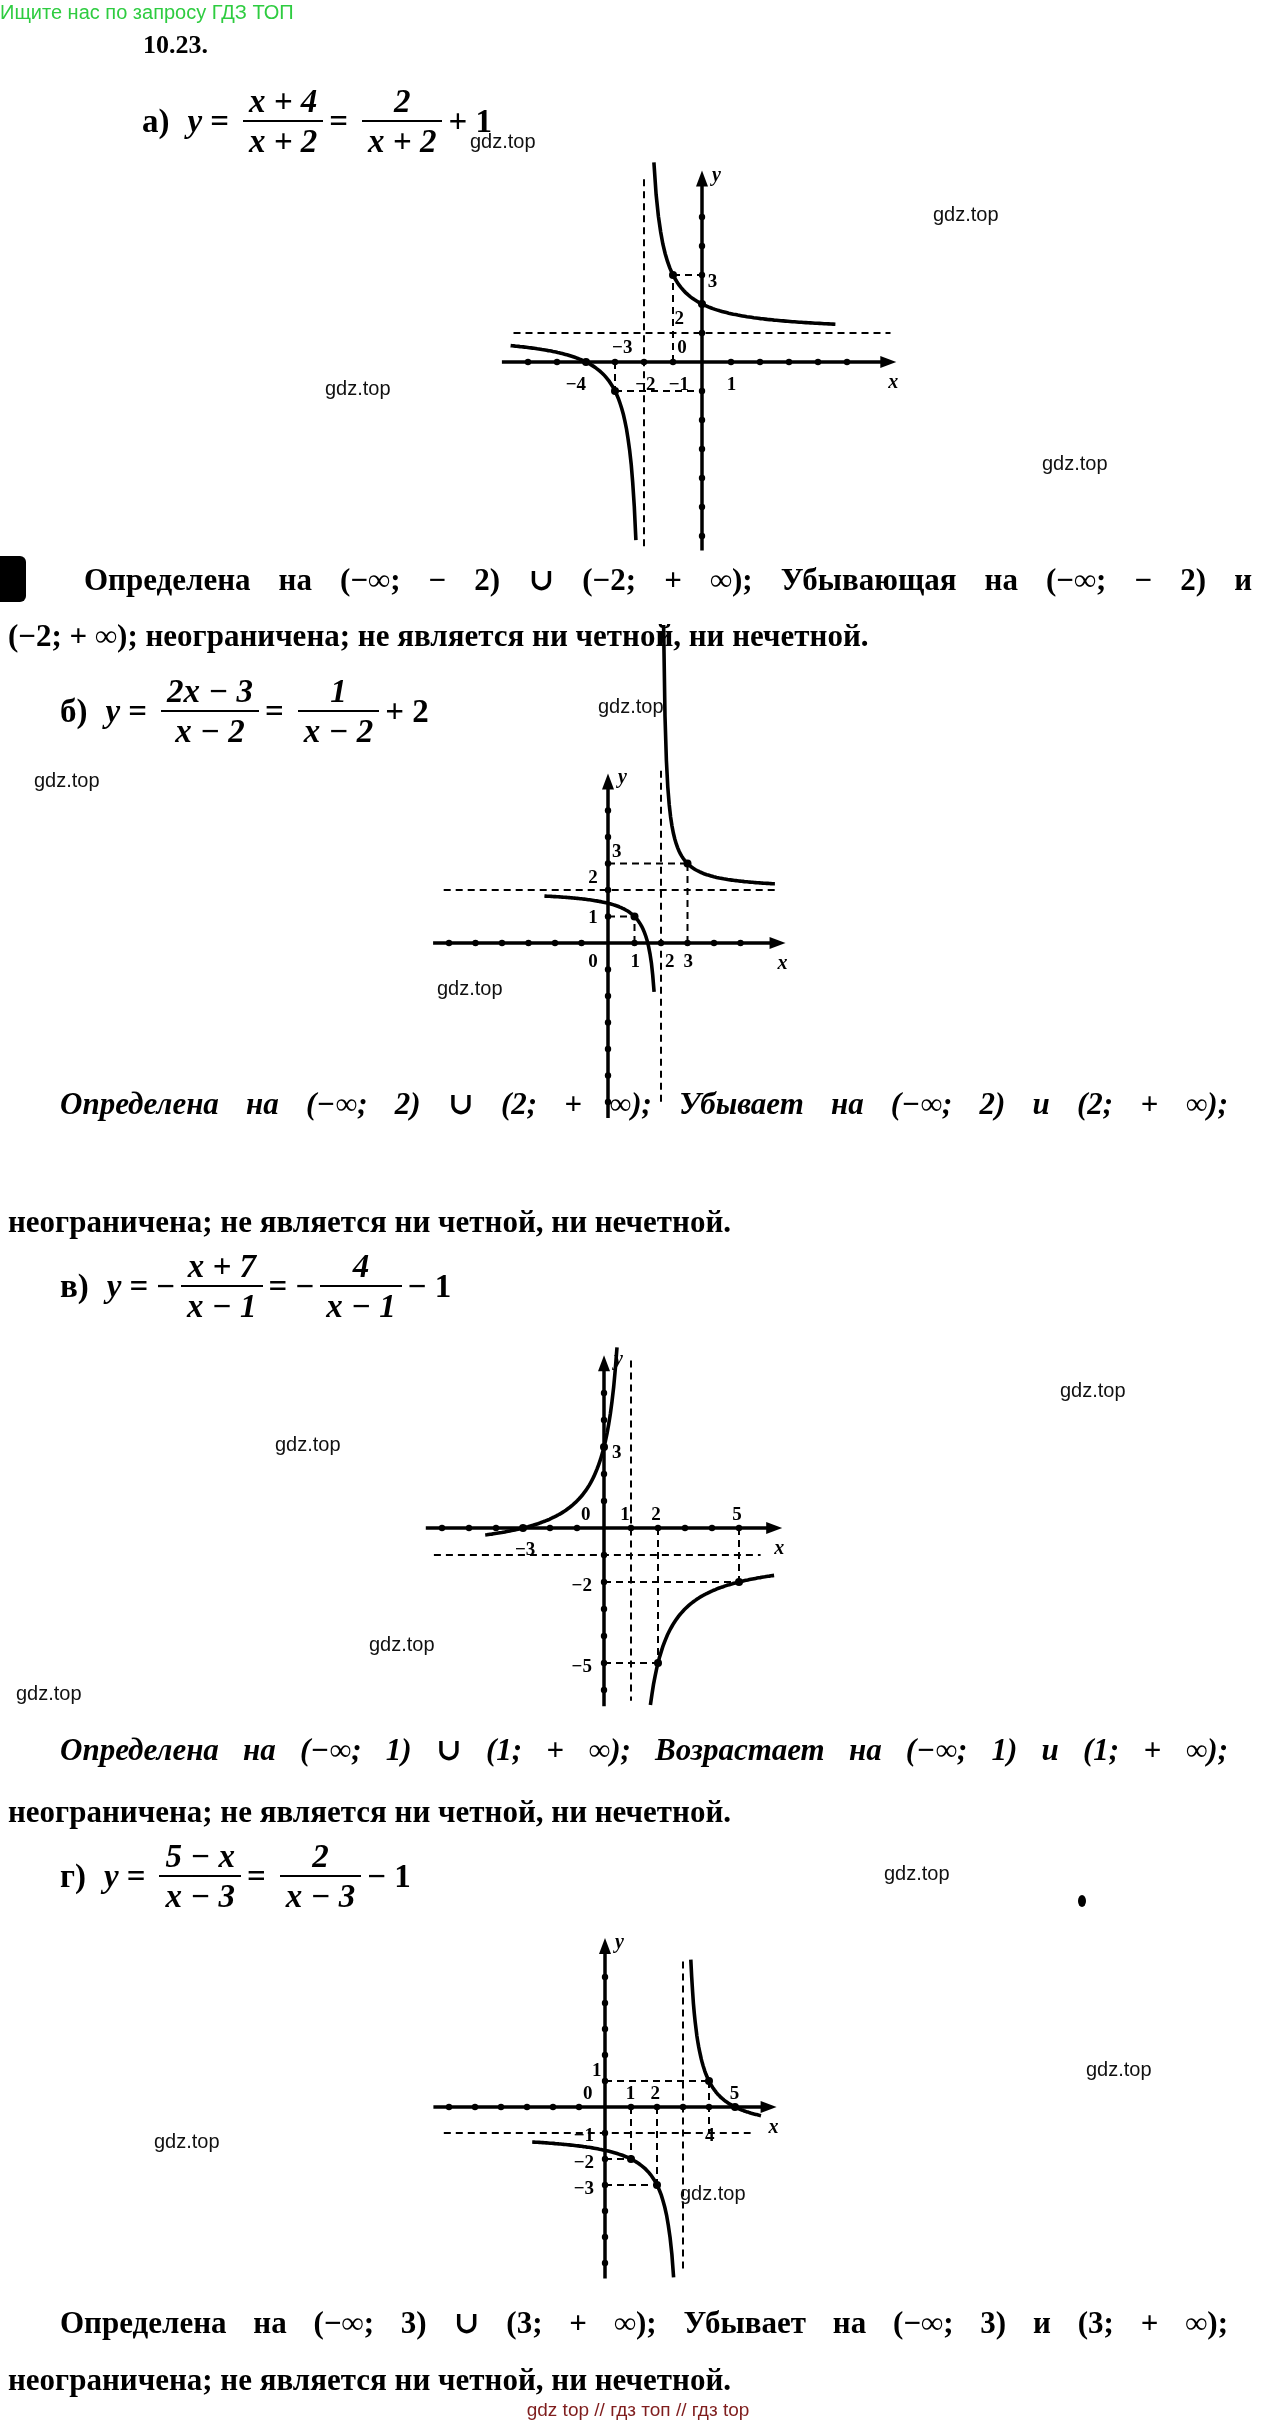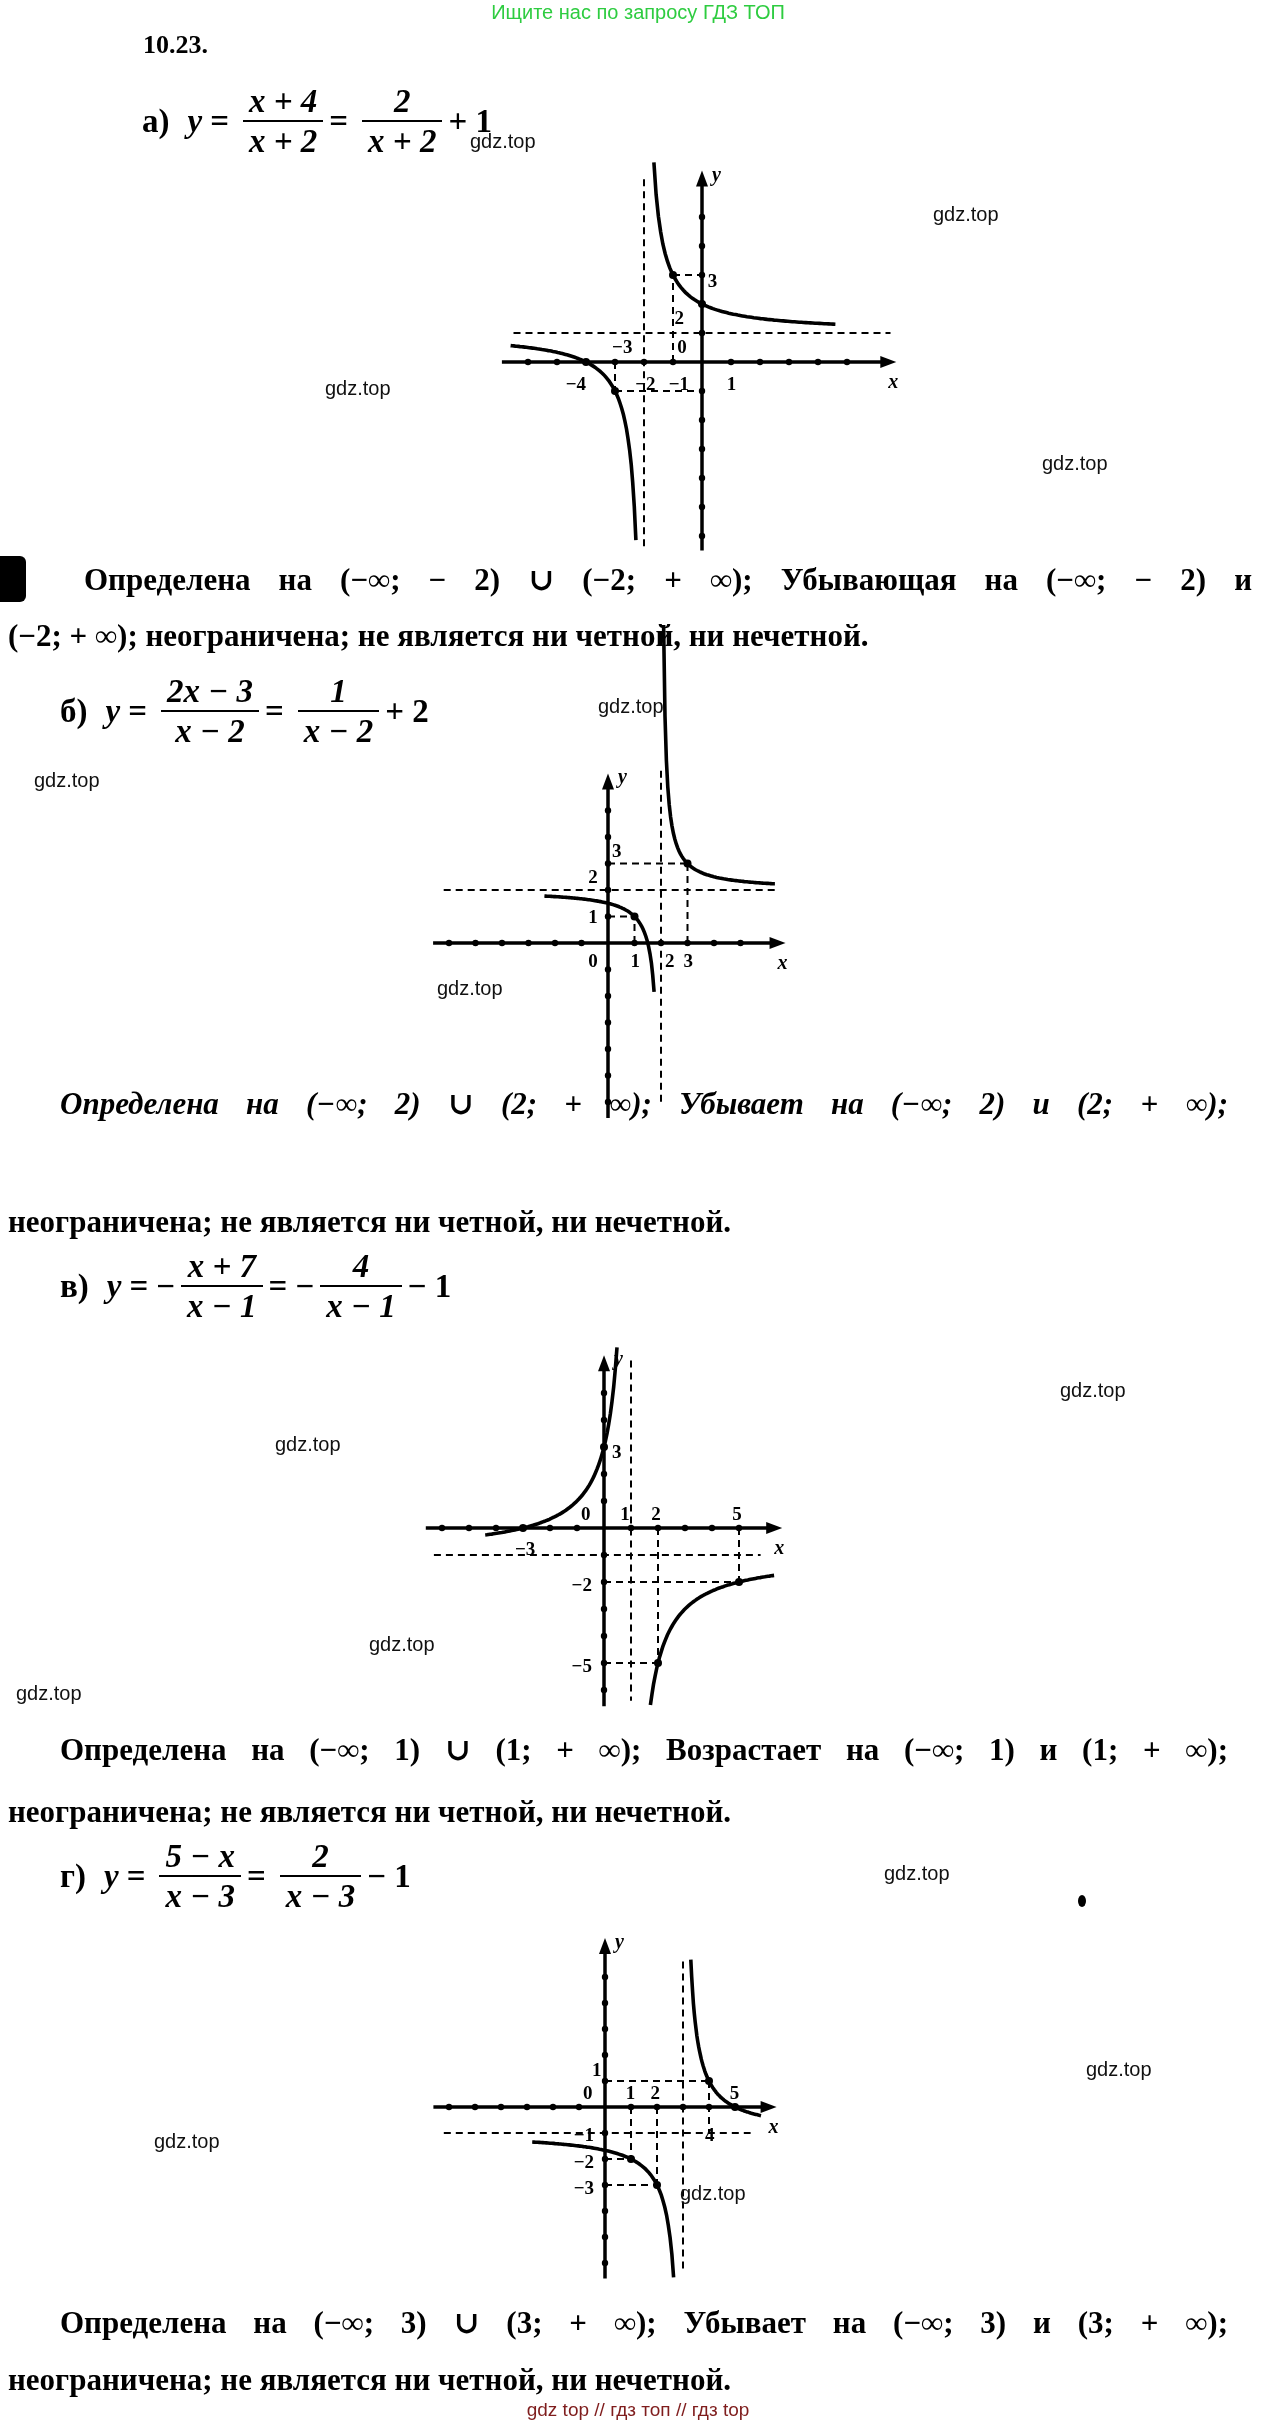--- a/index.html
+++ b/index.html
@@ -1,18 +1,18 @@
 <!DOCTYPE html>
 <html><head>
 <meta charset="utf-8">
 <style>
   html, body { margin:0; padding:0; background:#ffffff; }
   body { width:1276px; height:2425px; position:relative; overflow:hidden; font-family:"Liberation Serif", "DejaVu Serif", serif; color:#000; }
   .abs { position:absolute; white-space:nowrap; }
-  .promo { font-family:"Liberation Sans", "DejaVu Sans", sans-serif; font-size:20px; color:#2ecc40; left:0; width:1276px; text-align:center; top:0; line-height:24px; }
+  .promo { font-family:"Liberation Sans", "DejaVu Sans", sans-serif; font-size:20px; color:#2ecc40; left:0; width:1276px; text-align:left; top:0; line-height:24px; }
   .footer { font-family:"Liberation Sans", "DejaVu Sans", sans-serif; font-size:19px; color:#7f1d1d; left:0; width:1276px; text-align:center; top:2398px; line-height:24px; }
   .num { font-weight:bold; font-size:26px; left:143px; top:30px; }
   .wm { font-family:"Liberation Sans", "DejaVu Sans", sans-serif; font-size:20px; color:#111; line-height:32px; }
   .eq { display:flex; align-items:center; font-size:33px; font-weight:bold; }
   .eq .lbl { margin-right:18px; }
   .eq .y { font-style:italic; margin-right:4px; }
   .eq .op { margin:0 4px; }
   .frac { display:inline-flex; flex-direction:column; align-items:center; margin:0 2px;justify-content:flex-end; }
   .frac .n, .frac .d { padding:0 6px; line-height:38px; font-style:italic; }
   .frac .bar { height:2px; background:#000; align-self:stretch; }
@@ -233,21 +233,21 @@
     <text x="581.05" y="1519.9" font-size="19" font-family="Liberation Serif, DejaVu Serif, serif" font-weight="bold">0</text>
     <text x="620.2" y="1519.9" font-size="19" font-family="Liberation Serif, DejaVu Serif, serif" font-weight="bold">1</text>
     <text x="651.25" y="1519.9" font-size="19" font-family="Liberation Serif, DejaVu Serif, serif" font-weight="bold">2</text>
     <text x="732.25" y="1519.9" font-size="19" font-family="Liberation Serif, DejaVu Serif, serif" font-weight="bold">5</text>
     <text x="514.9" y="1555" font-size="19" font-family="Liberation Serif, DejaVu Serif, serif" font-weight="bold">−3</text>
     <text x="571.6" y="1591.45" font-size="19" font-family="Liberation Serif, DejaVu Serif, serif" font-weight="bold">−2</text>
     <text x="571.6" y="1672.45" font-size="19" font-family="Liberation Serif, DejaVu Serif, serif" font-weight="bold">−5</text>
     <text x="774.2" y="1554" font-size="20" font-style="italic" font-family="Liberation Serif, serif" font-weight="bold">x</text>
     <text x="614" y="1365.2" font-size="20" font-style="italic" font-family="Liberation Serif, serif" font-weight="bold">y</text>
   </svg>
-<div class="abs def l1" style="top:1730px;">Определена на (−∞; 1) ∪ (1; + ∞); Возрастает на (−∞; 1) и (1; + ∞);</div>
+<div class="abs def l1" style="top:1730px;font-style:italic;">Определена на (−∞; 1) ∪ (1; + ∞); Возрастает на (−∞; 1) и (1; + ∞);</div>
 <div class="abs def l2" style="top:1792px;">неограничена; не является ни четной, ни нечетной.</div>
 
 <div class="abs eq" style="left:60px; top:1837px;">
   <span class="lbl">г)</span>
   <span class="y">y</span>
   <span class="op">=</span>
   <span class="op"></span>
   <span class="frac">
     <span class="n">5 − x</span>
     <span class="bar"></span>

